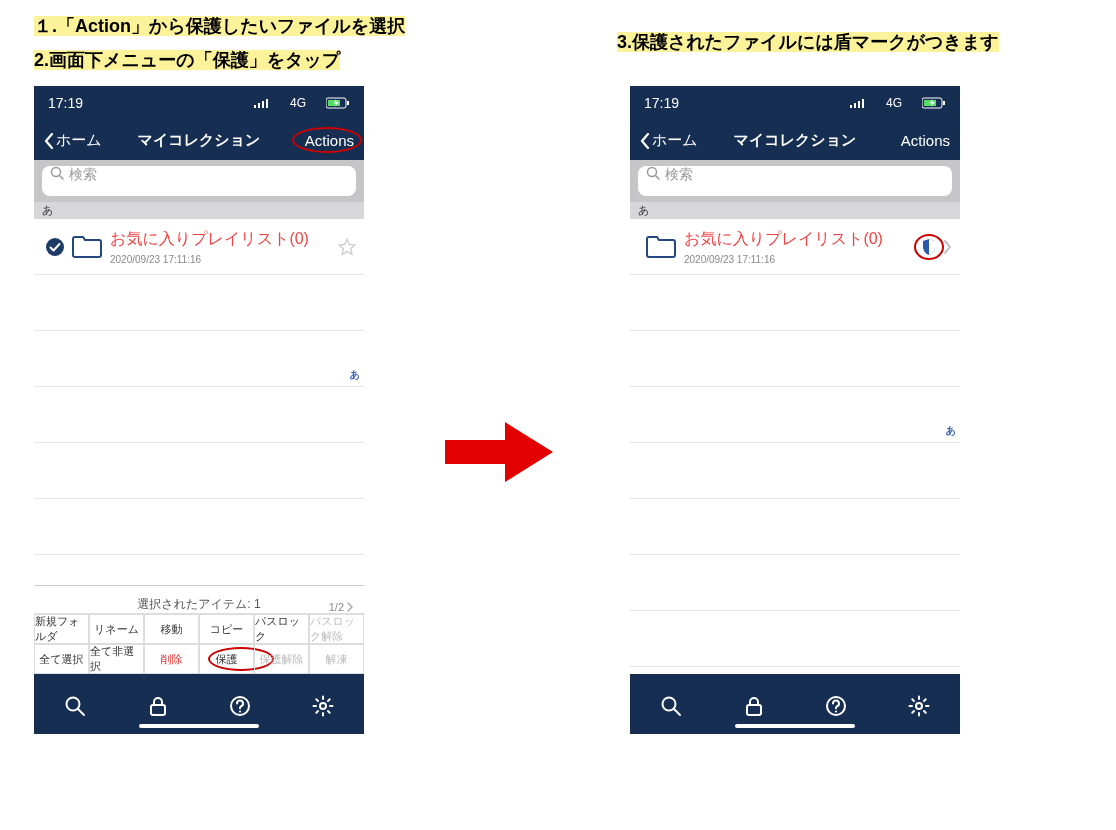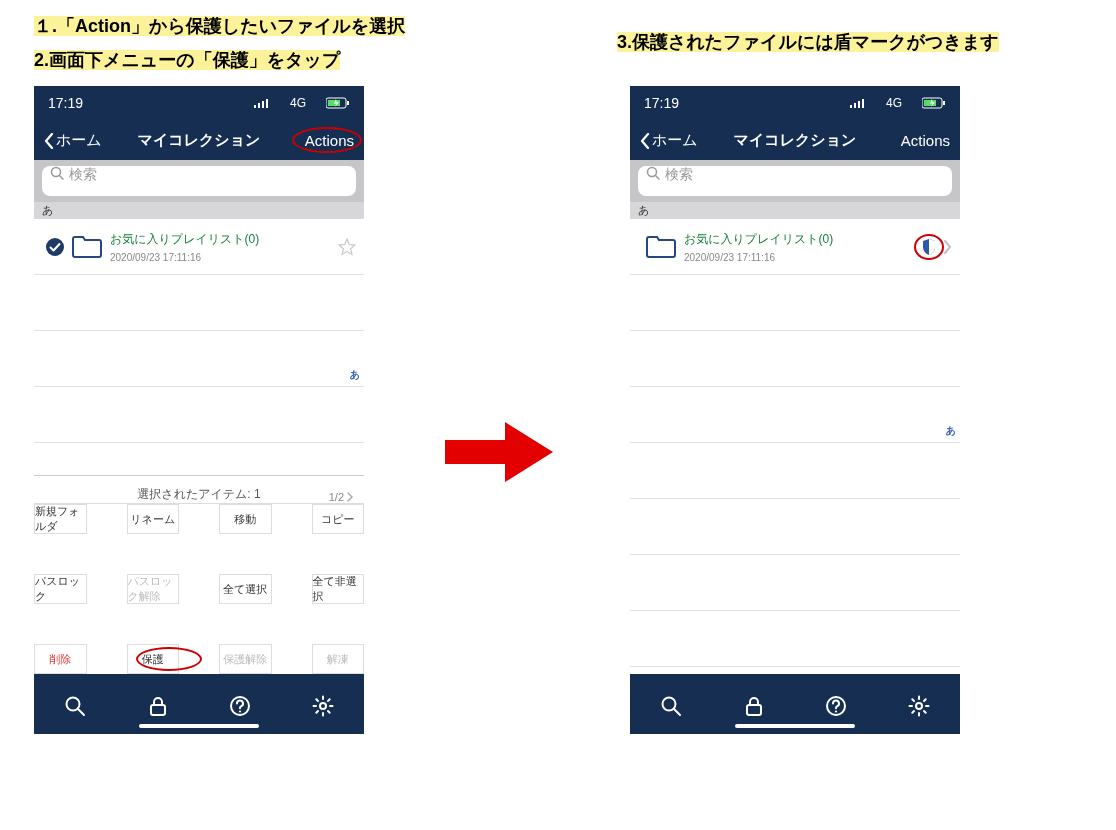--- a/index.html
+++ b/index.html
@@ -21,31 +21,31 @@
 
   .searchbar-wrap { background: #c6c6c8; padding: 6px 8px; }
   .searchbar { background: #fff; border-radius: 8px; height: 30px; display: flex; align-items: flex-start; padding: 0 8px; color: #999; font-size: 14px; gap: 5px; }
 
   .section-letter { background: #d7d7da; font-size: 11px; padding: 1px 8px; color: #333; }
 
   .row { display: flex; align-items: center; height: 56px; padding: 0 8px; border-bottom: 1px solid #e3e3e5; position: relative; }
   .row .check { width: 26px; display: flex; justify-content: center; }
   .row .foldericon { margin: 0 8px 0 4px; }
   .row .meta { flex: 1; }
-  .row .meta .name { font-size: 12px; color: #15803d; }
+  .row .meta .name { font-size: 16px; color: #ef4444; }
   .row .meta .date { font-size: 10px; color: #888; margin-top: 4px; }
   .row .trailing { display:flex; align-items:center; gap:8px; }
 
   .empty-row { height: 56px; border-bottom: 1px solid #e3e3e5; position: relative; }
   .side-letter { position: absolute; right: 4px; bottom: 4px; font-size: 10px; color: #3b63b5; font-weight: 700; }
 
   .action-panel { position: absolute; left: 0; right: 0; bottom: 60px; background: #fff; border-top: 1px solid #ccc; }
   .action-header { height: 28px; display: flex; align-items: flex-end; justify-content: center; font-size: 12px; color: #555; position: relative; border-bottom: 1px solid #ddd; }
   .action-header .pager { position: absolute; right: 10px; color: #888; font-size: 11px; display: flex; align-items: center; gap: 3px; }
-  .action-grid { display: grid; grid-template-columns: repeat(4,1fr); gap: 40px; }
+  .action-grid { display: grid; grid-template-columns: repeat(6,1fr); }
   .action-cell { height: 30px; border: 0.5px solid #ddd; display: flex; align-items: center; justify-content: center; font-size: 11px; color: #333; position: relative; }
   .action-cell.disabled { color: #bbb; }
   .action-cell.danger { color: #d33; }
 
   .bottombar { position: absolute; left: 0; right: 0; bottom: 0; height: 60px; background: #162e52; display: flex; align-items: center; justify-content: space-around; padding-top: 4px; }
   .home-indicator { position: absolute; bottom: 6px; left: 50%; transform: translateX(-50%); width: 120px; height: 4px; background: #fff; border-radius: 3px; }
 
   .arrow-between { position: absolute; left: 445px; top: 420px; }
 
   svg { display: block; }

